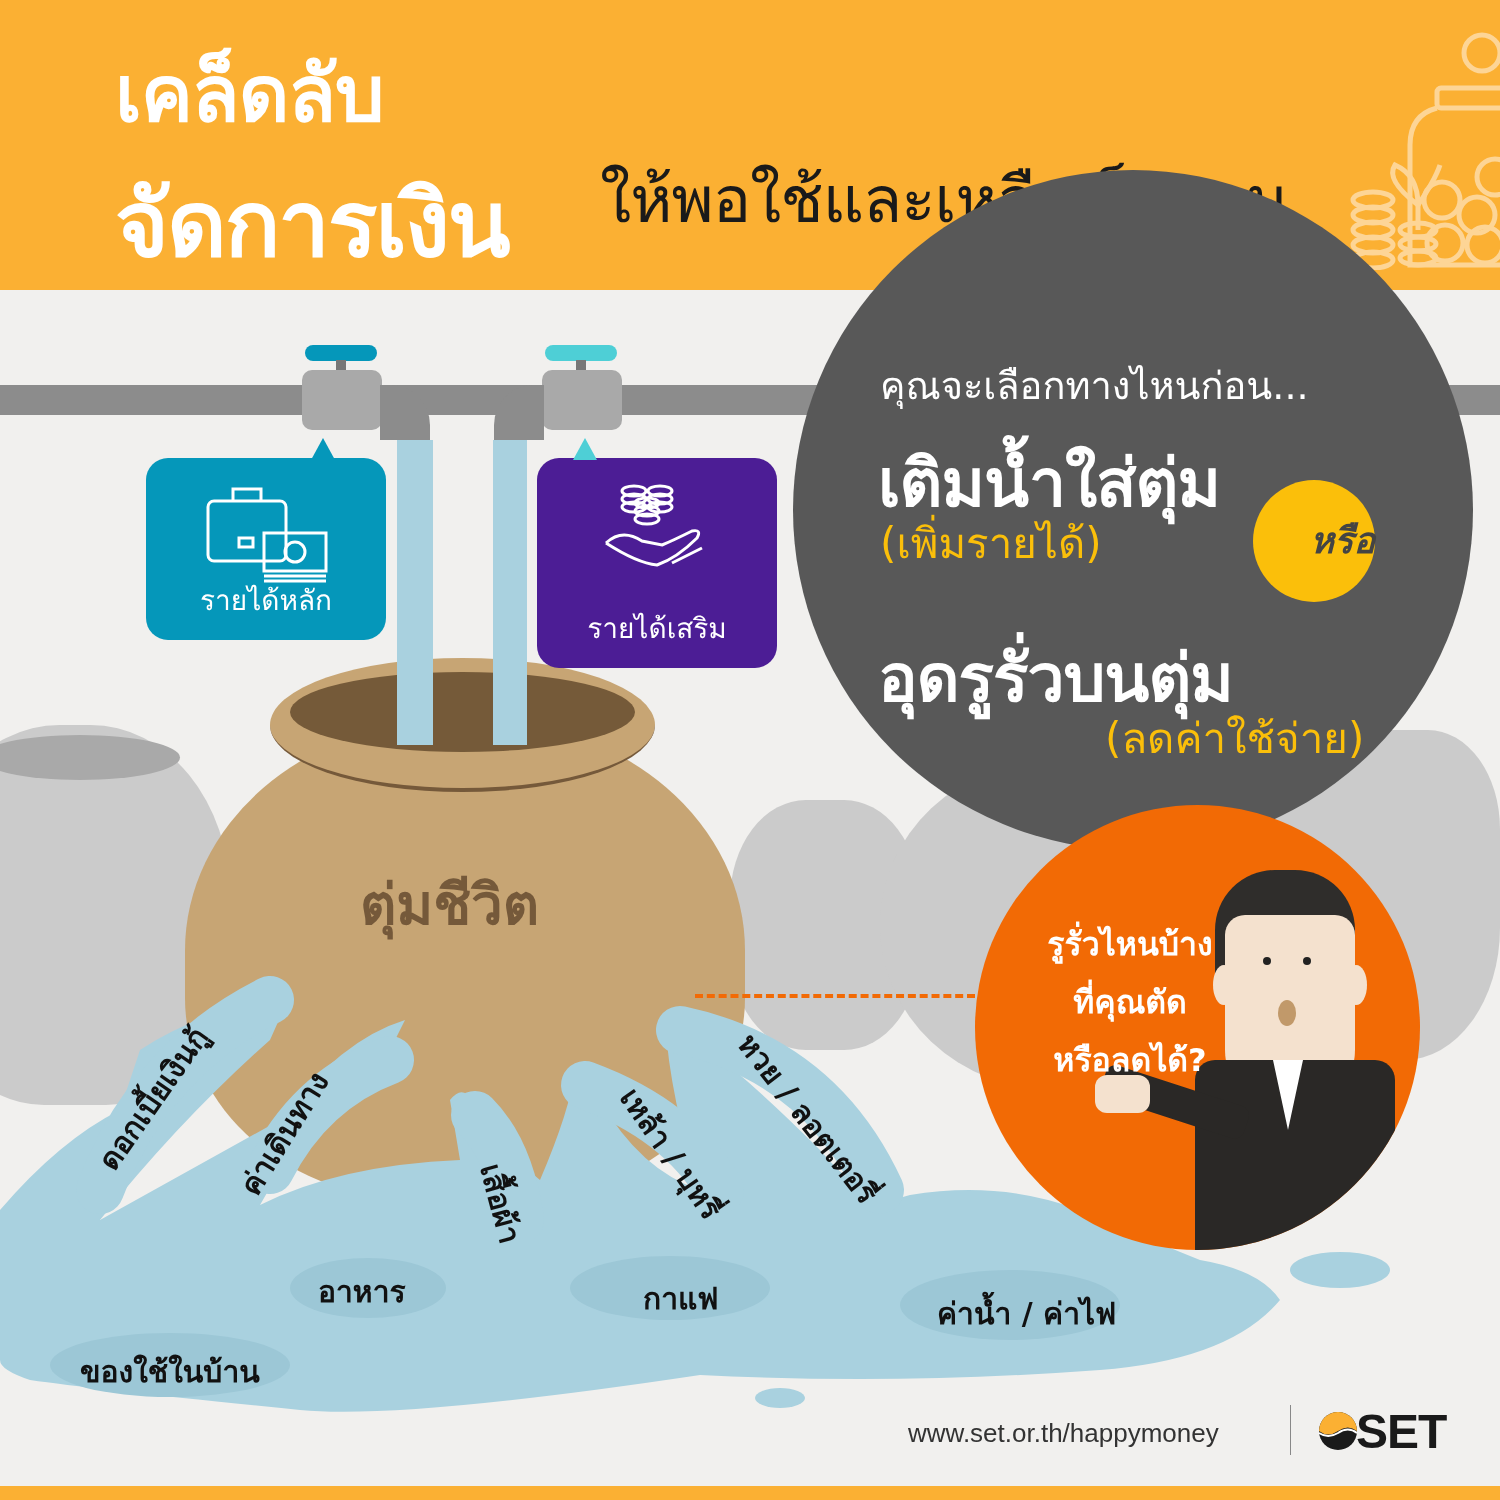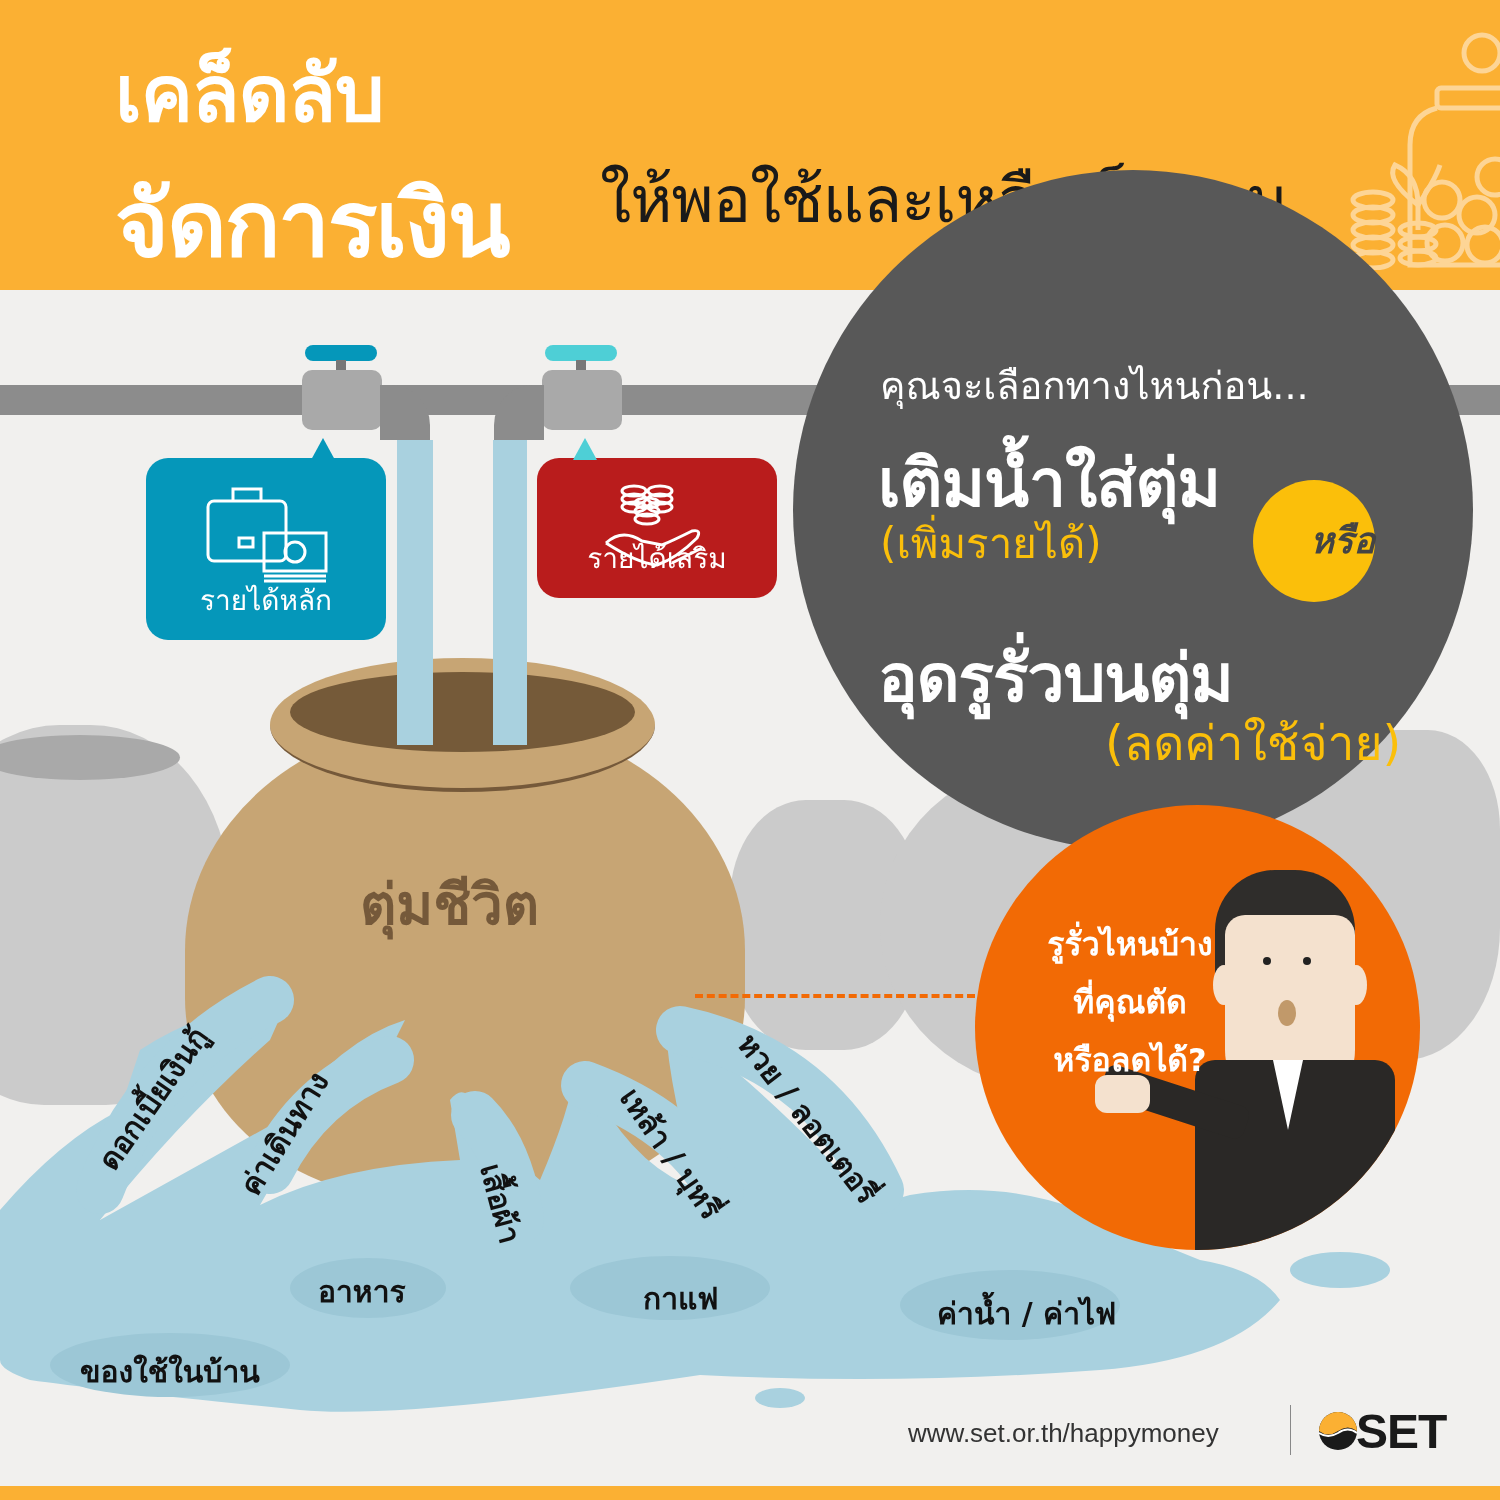--- a/index.html
+++ b/index.html
@@ -63,21 +63,21 @@
 <div class="abs" style="left:730px;top:800px;width:190px;height:250px;background:#cbcbcb;border-radius:40%"></div>
 <div class="abs" style="left:880px;top:760px;width:350px;height:330px;background:#cbcbcb;border-radius:50%"></div>
 <div class="abs" style="left:1260px;top:730px;width:240px;height:330px;background:#cbcbcb;border-radius:50% 30% 40% 50%"></div>
 
 <div class="abs" style="left:793px;top:170px;width:680px;height:680px;border-radius:50%;background:#585858"></div>
 <div class="abs" style="left:880px;top:355px;font-size:38px;color:#fff">คุณจะเลือกทางไหนก่อน...</div>
 <div class="abs" style="left:878px;top:430px;font-size:66px;font-weight:bold;color:#fff;letter-spacing:-1px">เติมน้ำใส่ตุ่ม</div>
 <div class="abs" style="left:880px;top:510px;font-size:42px;color:#fbbf0a">(เพิ่มรายได้)</div>
 <div class="abs" style="left:1253px;top:480px;width:122px;height:122px;border-radius:50%;background:#fbbf0a;text-align:right;line-height:122px;font-size:36px;font-weight:bold;font-style:italic;color:#444">หรือ</div>
 <div class="abs" style="left:878px;top:625px;font-size:66px;font-weight:bold;color:#fff;letter-spacing:-1px">อุดรูรั่วบนตุ่ม</div>
-<div class="abs" style="left:1105px;top:705px;font-size:48px;color:#fbbf0a">(ลดค่าใช้จ่าย)</div>
+<div class="abs" style="left:1105px;top:705px;font-size:42px;color:#fbbf0a">(ลดค่าใช้จ่าย)</div>
 
 <div class="abs" style="left:305px;top:345px;width:72px;height:16px;border-radius:8px;background:#0597ba"></div>
 <div class="abs" style="left:336px;top:360px;width:10px;height:12px;background:#777"></div>
 <div class="abs" style="left:302px;top:370px;width:80px;height:60px;border-radius:10px;background:#a9a9a9"></div>
 <div class="abs" style="left:380px;top:385px;width:50px;height:55px;background:#8c8c8c;border-top-right-radius:40px"></div>
 <div class="abs" style="left:545px;top:345px;width:72px;height:16px;border-radius:8px;background:#4ecfd6"></div>
 <div class="abs" style="left:576px;top:360px;width:10px;height:12px;background:#777"></div>
 <div class="abs" style="left:542px;top:370px;width:80px;height:60px;border-radius:10px;background:#a9a9a9"></div>
 <div class="abs" style="left:494px;top:385px;width:50px;height:55px;background:#8c8c8c;border-top-left-radius:40px"></div>
 
@@ -98,21 +98,21 @@
       <path d="M27 18 V6 H55 V18"></path>
       <rect x="33" y="55" width="14" height="9"></rect>
       <rect x="58" y="50" width="62" height="38"></rect>
       <circle cx="89" cy="69" r="10"></circle>
       <line x1="58" y1="93" x2="120" y2="93"></line>
       <line x1="58" y1="98" x2="120" y2="98"></line>
     </g>
   </svg>
   <div class="bubble-label">รายได้หลัก</div>
 </div>
-<div class="abs bubble" style="left:537px;top:458px;width:240px;height:140px;background:#b91c1c">
+<div class="abs bubble" style="left:537px;top:458px;width:240px;height:210px;background:#4c1d95">
   <div class="abs" style="left:36px;top:-20px;width:0;height:0;border-left:12px solid transparent;border-right:12px solid transparent;border-bottom:22px solid #4ecfd6"></div>
   <svg class="abs" style="left:65px;top:25px" width="110" height="100">
     <g fill="none" stroke="#fff" stroke-width="3">
       <ellipse cx="32" cy="8" rx="12" ry="5"></ellipse>
         <ellipse cx="32" cy="16" rx="12" ry="5"></ellipse>
         <ellipse cx="32" cy="24" rx="12" ry="5"></ellipse>
       <ellipse cx="45" cy="20" rx="12" ry="5"></ellipse>
         <ellipse cx="45" cy="28" rx="12" ry="5"></ellipse>
         <ellipse cx="45" cy="36" rx="12" ry="5"></ellipse>
       <ellipse cx="58" cy="8" rx="12" ry="5"></ellipse>

